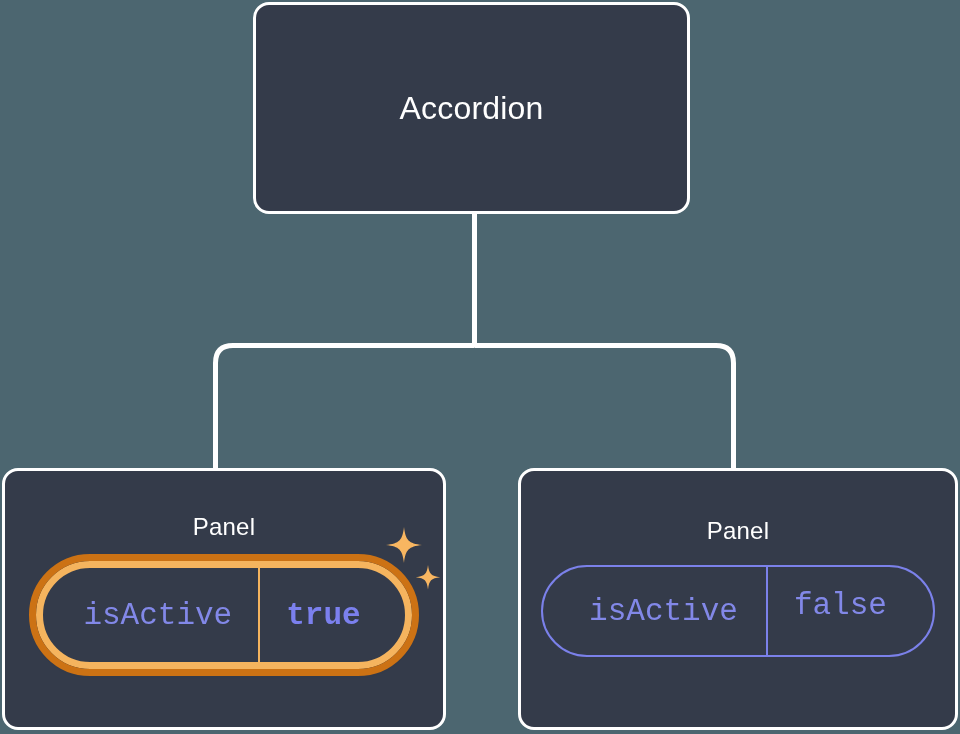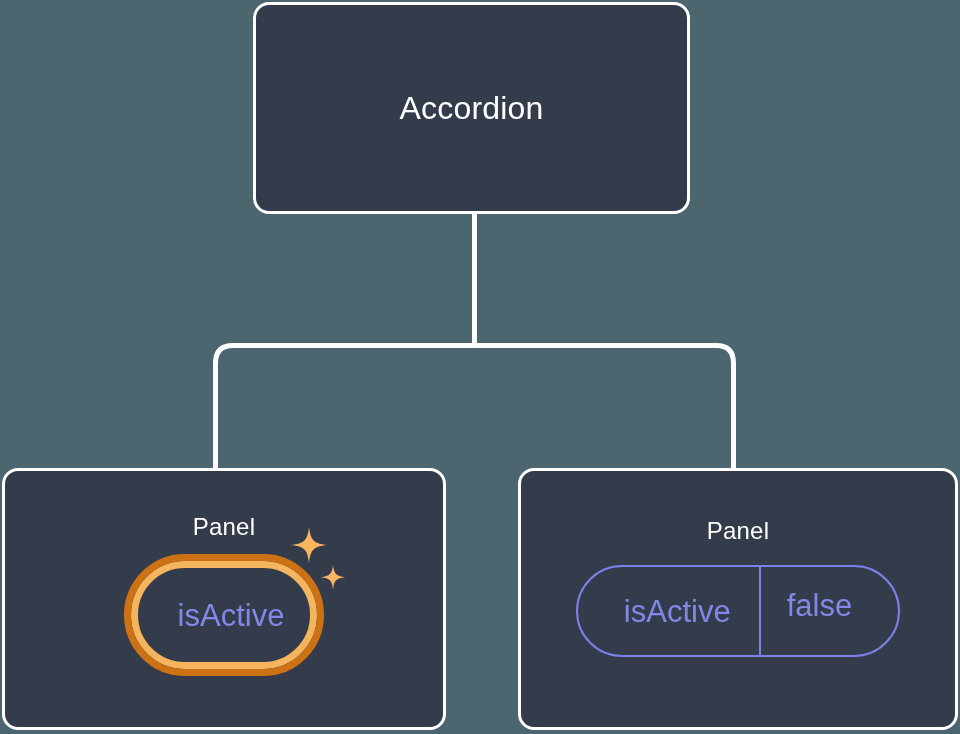--- a/index.html
+++ b/index.html
@@ -93,20 +93,21 @@
     box-sizing: border-box;
     background: transparent;
   }
 
   .pill-key, .pill-val {
     display: flex;
     align-items: center;
     justify-content: center;
     white-space: nowrap;
     line-height: 1;
+    font-family: Liberation Mono, monospace;
   }
 
   
   .pill.inactive {
     border: 2px solid #7b81ea;
     border-radius: 999px;
     height: 92px;
   }
   .pill.inactive .pill-key {
     padding: 0 28px 0 46px;
@@ -171,20 +172,21 @@
   <div class="node" id="node-accordion">
     <div class="node-title">Accordion</div>
   </div>
 
   <div class="node" id="node-panel-left">
     <div class="node-title">Panel</div>
 
     <div class="pill-wrap">
       <div class="pill active">
         <div class="pill-key">isActive</div>
+        <div class="pill-val">true</div>
       </div>
 
       <svg class="sparkles" viewBox="0 0 64 74" fill="none" xmlns="http://www.w3.org/2000/svg">
         <path d="M 22 4 C 23.6 17.4 26.6 20.4 40 22 C 26.6 23.6 23.6 26.6 22 40 C 20.4 26.6 17.4 23.6 4 22 C 17.4 20.4 20.4 17.4 22 4 Z" fill="#f8b661"></path>
         <path d="M 46 42 C 47.1 51.1 49.1 53.1 58.2 54.2 C 49.1 55.3 47.1 57.3 46 66.4 C 44.9 57.3 42.9 55.3 33.8 54.2 C 42.9 53.1 44.9 51.1 46 42 Z" fill="#f8b661"></path>
       </svg>
     </div>
   </div>
 
   <div class="node" id="node-panel-right">

